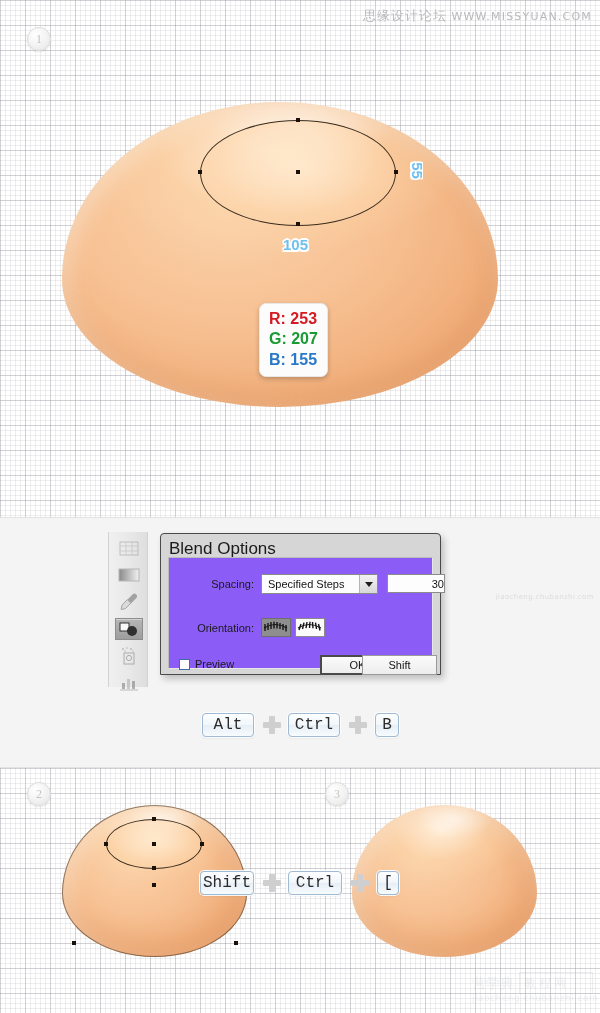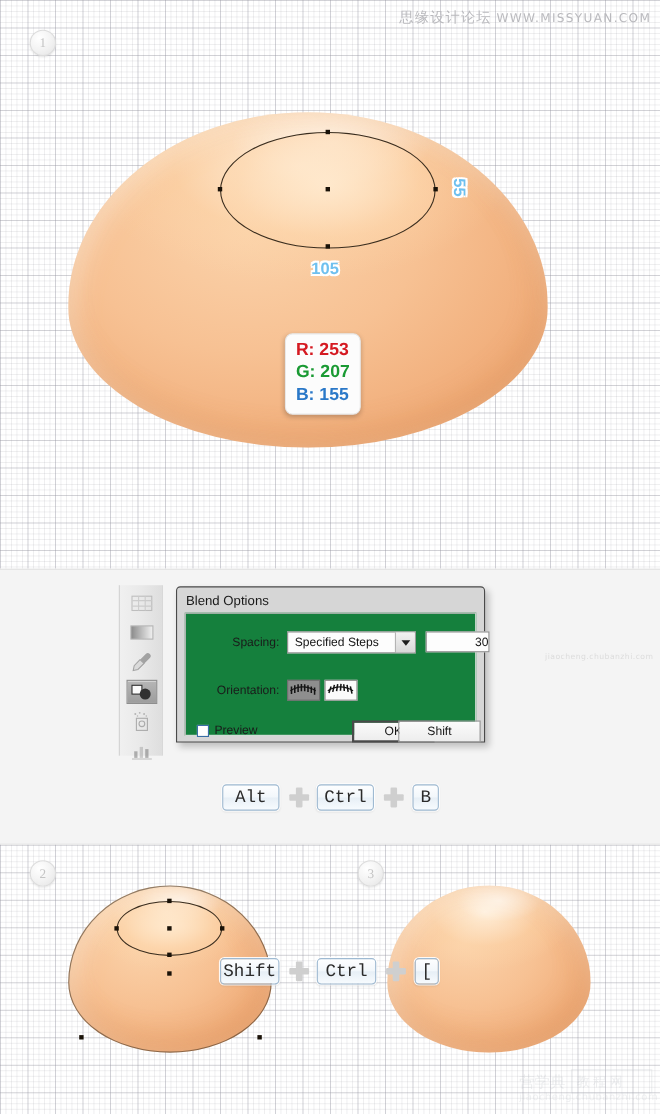--- a/index.html
+++ b/index.html
@@ -221,27 +221,27 @@
     background: #d6d6d6;
     border: 1px solid #4a4a4a;
     border-radius: 4px 4px 0 0;
     box-shadow: 3px 4px 7px rgba(0,0,0,0.22);
     box-sizing: border-box;
     font-family: "Liberation Sans", sans-serif;
   }
   .dialog-title {
     position: absolute;
     left: 8px; top: 5px;
-    font-size: 12px;
+    font-size: 17px;
     color: #1a1a1a;
   }
   .dialog-inner {
     position: absolute;
     left: 7px; top: 23px; right: 7px; bottom: 5px;
-    background: #15803d;
+    background: #8b5cf6;
     border-top: 1px solid #bcbcbc;
     border-left: 1px solid #bcbcbc;
     border-right: 1px solid #e6e6e6;
     border-bottom: 1px solid #e6e6e6;
     box-sizing: border-box;
   }
   .dlg-label {
     position: absolute;
     font-size: 11px;
     color: #1a1a1a;

